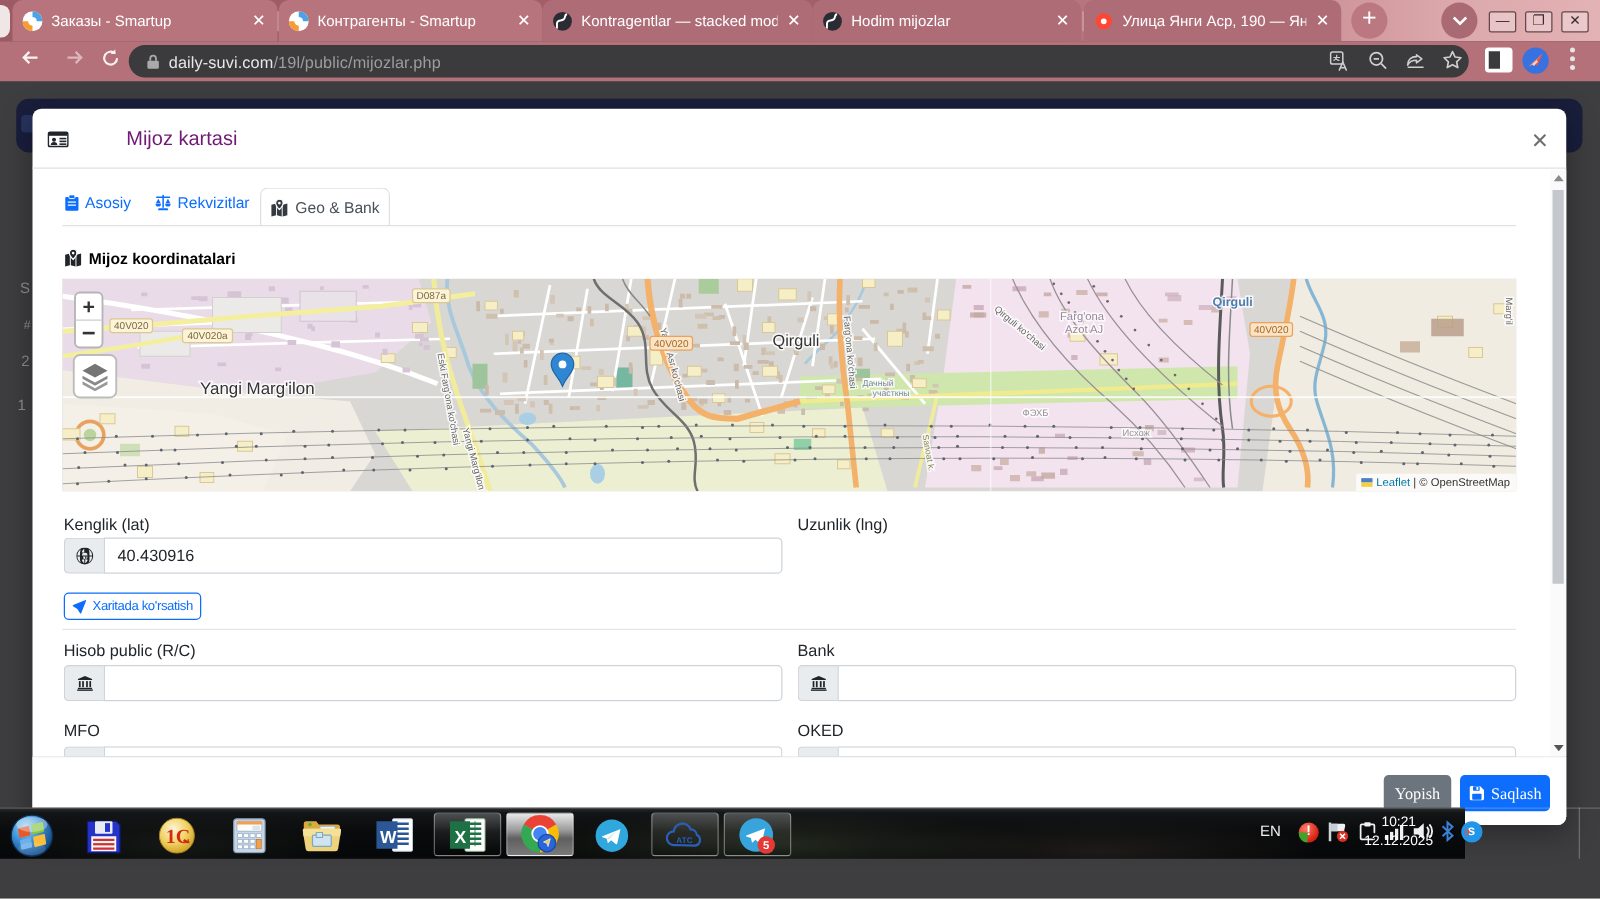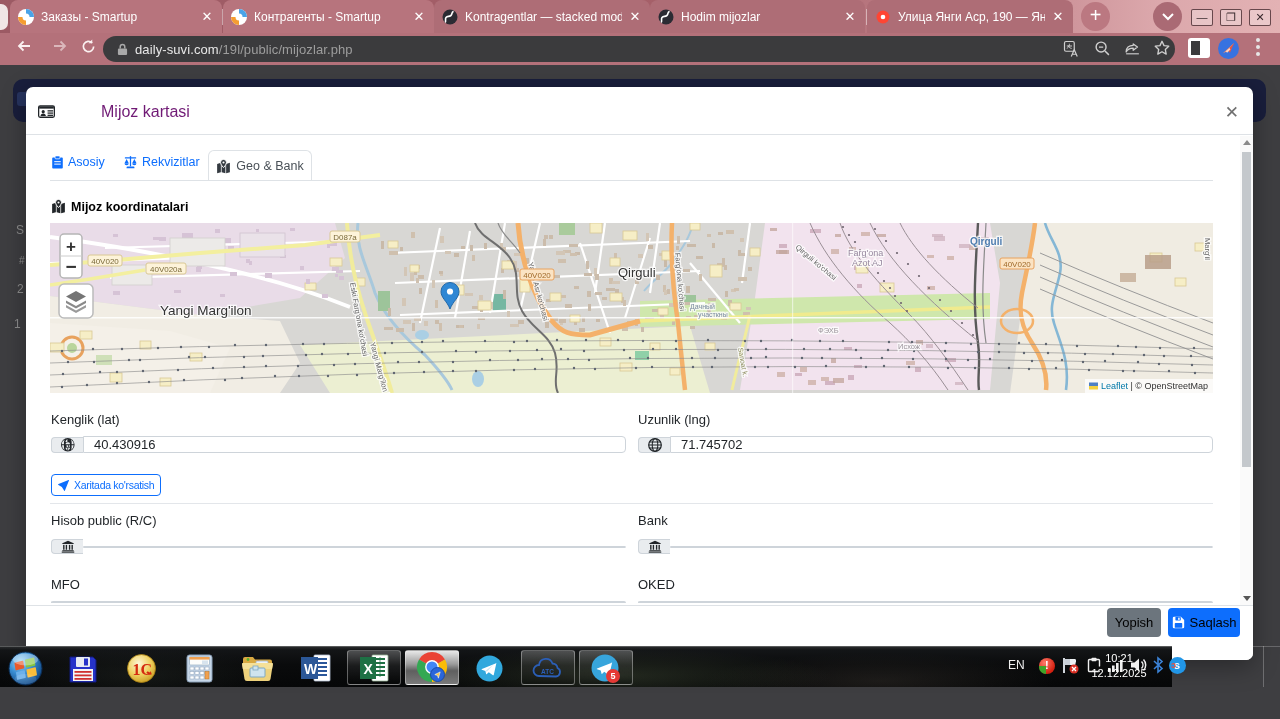--- a/index.html
+++ b/index.html
@@ -44,32 +44,32 @@
   .ftab { position:absolute; top:68px; font-size:12.5px; color:#0d6efd; display:flex; align-items:center; gap:4px; }
   #ftab3 { left:182px; top:63px; width:104px; height:31px; background:#fff; border:1px solid #dee2e6; border-bottom:none;
     border-radius:6px 6px 0 0; color:#495057; display:flex; align-items:center; justify-content:center; gap:5px; font-size:12.5px; }
   #tabline { position:absolute; left:24px; top:93px; width:1163px; height:1px; background:#dee2e6; }
 
   #secttl { position:absolute; left:25px; top:112px; font-size:12.5px; font-weight:bold; color:#000000; display:flex; align-items:center; gap:5px; }
 
   #mapbox { position:absolute; left:24px; top:136px; width:1163px; height:170px; background:#d9d8d5; overflow:hidden; }
 
   .flabel { position:absolute; font-size:13px; color:#212529; }
-  .igroup { position:absolute; height:29px; display:flex;align-items:center; }
+  .igroup { position:absolute; height:29px; display:flex; }
   .iaddon { width:32px; border:1px solid #ced4da; border-right:none; border-radius:4px 0 0 4px; background:#e9ecef;
     display:flex; align-items:center; justify-content:center; }
   .ifield { flex:1; border:1px solid #ced4da; border-radius:0 4px 4px 0; background:#fff; font-size:13px; color:#212529;
     display:flex; align-items:center; padding-left:10px; }
 
   #xbtn { position:absolute; left:25px; top:387px; height:22px; padding:0 6px; border:1px solid #0d6efd; border-radius:4px;
     color:#0d6efd; font-size:10.5px; letter-spacing:-0.3px; display:flex; align-items:center; gap:5px; }
   #hr1 { position:absolute; left:24px; top:416px; width:1163px; height:1px; background:#e3e6ea; }
 
   #mfoot { position:absolute; left:0; bottom:0; width:100%; height:55px; border-top:1px solid #dee2e6; border-radius:0 0 7px 7px; background:#fff; }
-  .btn { position:absolute; top:2px; height:29px; border-radius:4px; font-size:13px; color:#000000; display:flex; align-items:center; justify-content:center; }
+  .btn { position:absolute; top:14px; height:29px; border-radius:4px; font-size:13px; color:#ffffff; display:flex; align-items:center; justify-content:center;font-family:Liberation Serif, serif; }
   #btnclose { right:92px; width:54px; background:#6c757d; }
   #btnsave { right:13px; width:72px; background:#0d6efd; gap:5px; }
 
   
   #mscroll { position:absolute; right:0px; top:49px; width:13px; height:469px; background:#fafafa; }
   #mthumb { position:absolute; left:2px; top:16px; width:9px; height:315px; background:#c4c8cc; }
 
   
   #taskbar { left:0; top:646px; width:1172px; height:41px;
     background:
@@ -739,30 +739,20 @@
     <span class="flabel" style="left:25px; top:325px;">Kenglik (lat)</span>
     <span class="flabel" style="left:612px; top:325px;">Uzunlik (lng)</span>
     <div class="igroup" style="left:25px; top:343px; width:575px;">
       <div class="iaddon">
           <svg width="14" height="14" viewBox="0 0 16 16" fill="#212529">
             <path d="M0 8a8 8 0 1 1 16 0A8 8 0 0 1 0 8zm7.5-6.92A6.97 6.97 0 0 0 5.14 4.4 9.9 9.9 0 0 1 7.5 4.9V1.08zm-3.3.77A7 7 0 0 0 1.07 7.5h2.44a11.3 11.3 0 0 1 .7-5.65zM1.07 8.5A7 7 0 0 0 4.2 14.15a11.3 11.3 0 0 1-.7-5.65H1.07zm6.43 2.6a9.9 9.9 0 0 0-2.36.5 7 7 0 0 0 2.36 3.32V11.1zm1 3.82a7 7 0 0 0 2.36-3.32 9.9 9.9 0 0 0-2.36-.5v3.82zm3.3-.77a7 7 0 0 0 3.13-5.65h-2.44a11.3 11.3 0 0 1-.7 5.65zm.7-6.65h2.44A7 7 0 0 0 11.8 1.85a11.3 11.3 0 0 1 .7 5.65zm-6.06 0H8.5v-2.5a8.9 8.9 0 0 0-2.66.46 10.3 10.3 0 0 0-.4 2.04zm.4 3.04a8.9 8.9 0 0 0 2.66.46V8.5H6.44a10.3 10.3 0 0 0 .4 2.04zM8.5 7.5h2.06a10.3 10.3 0 0 0-.4-2.04 8.9 8.9 0 0 0-1.66-.41V7.5zm2.06 1H8.5v2.45a8.9 8.9 0 0 0 1.66-.41 10.3 10.3 0 0 0 .4-2.04z" transform="scale(0.97)"></path>
           </svg>
         </div>
       <div class="ifield">40.430916</div>
     </div>
-    <div class="igroup" style="left:612px; top:343px; width:575px;">
-      <div class="iaddon">
-          <svg width="14" height="14" viewBox="0 0 16 16" fill="#212529">
-            <circle cx="8" cy="8" r="7.2" fill="none" stroke="#212529" stroke-width="1.4"></circle>
-            <ellipse cx="8" cy="8" rx="3.2" ry="7.2" fill="none" stroke="#212529" stroke-width="1.2"></ellipse>
-            <path d="M1 8h14M1.9 4.5h12.2M1.9 11.5h12.2" stroke="#212529" stroke-width="1.2"></path>
-          </svg>
-        </div>
-      <div class="ifield">71.745702</div>
-    </div>
 
     <div id="xbtn">
       <svg width="11" height="11" viewBox="0 0 16 16" fill="#0d6efd">
           <path d="M15.964.686a.5.5 0 0 0-.65-.65L.767 5.855H.766l-.452.18a.5.5 0 0 0-.082.887l.41.26.001.002 4.995 3.178 3.178 4.995.002.002.26.41a.5.5 0 0 0 .886-.083l6-15Z"></path>
         </svg>
       <span>Xaritada ko'rsatish</span>
     </div>
     <div id="hr1" class="abs"></div>
 
     <span class="flabel" style="left:25px; top:426px;">Hisob public (R/C)</span>

